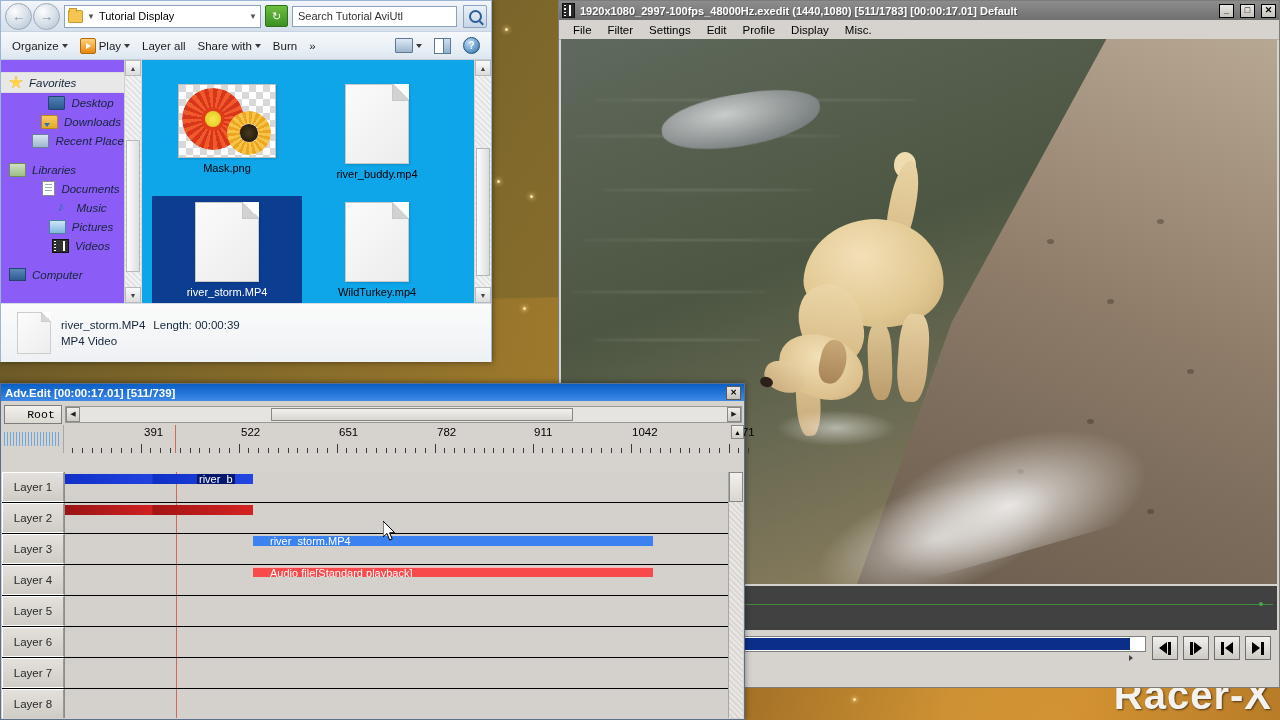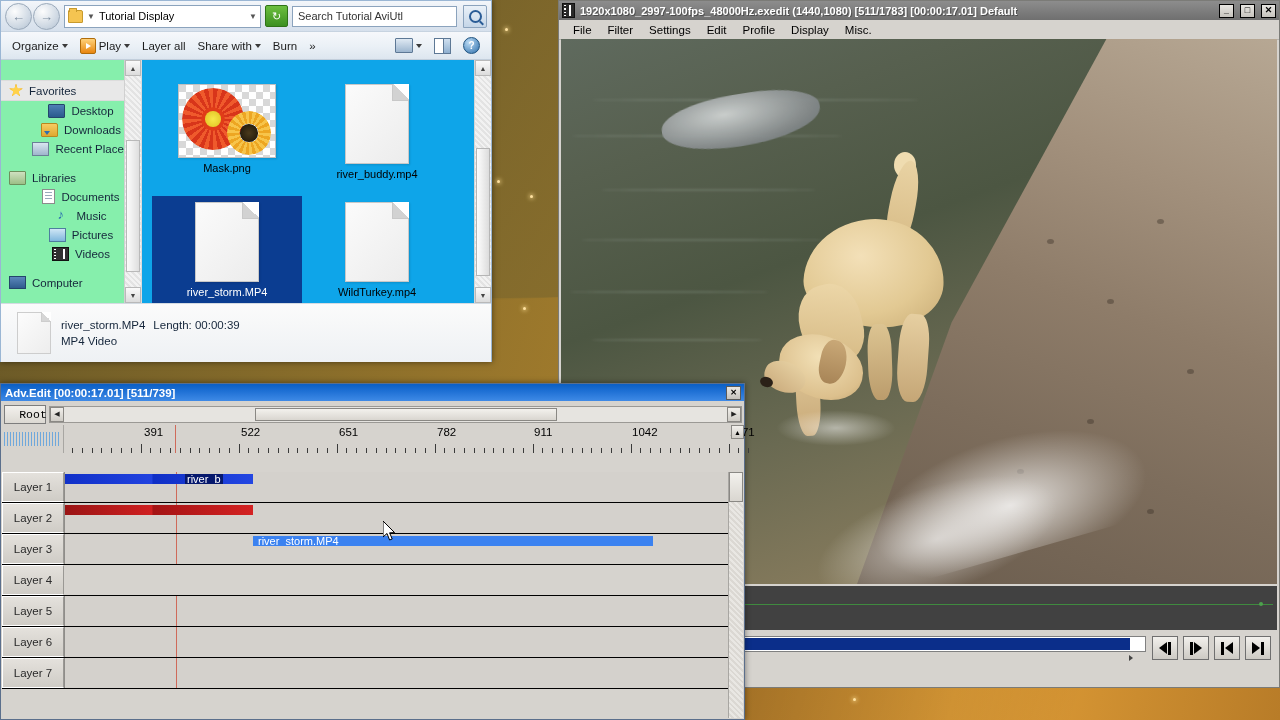--- a/index.html
+++ b/index.html
@@ -116,22 +116,22 @@
   .tb-spacer{flex:1;}
   .play-ico{width:14px;height:14px;background:linear-gradient(180deg,#ffd27a,#e8860f);border:1px solid #b06c0a;border-radius:2px;display:flex;align-items:center;justify-content:center;}
   .play-ico:after{content:"";width:0;height:0;border-left:5px solid #fff;border-top:3.5px solid transparent;border-bottom:3.5px solid transparent;margin-left:1px;}
   .preview-ico{width:16px;height:13px;background:linear-gradient(180deg,#dfe9f3,#9db6cf);border:1px solid #5d7895;border-radius:1px;}
   .pane-ico{width:15px;height:14px;border:1px solid #5d7895;background:#fff;display:flex;}
   .pane-ico i{display:block;width:6px;background:linear-gradient(180deg,#cfe0f0,#8fb0d0);border-left:1px solid #5d7895;margin-left:auto;}
   .help-ico{width:15px;height:15px;border-radius:50%;background:radial-gradient(circle at 35% 30%,#bcdcf5,#2d6fab);border:1px solid #1e527f;color:#fff;font-size:10px;font-weight:bold;display:flex;align-items:center;justify-content:center;}
 
   .exp-body { display:flex; height: 243px; background:#fff; }
   .exp-sidebar {
-    width: 140px; background:#86efac; border-right:1px solid #dcdcdc;
-    font-size: 11.5px; color:#15263b; padding-top:20px; position:relative; overflow:hidden;
+    width: 140px; background:#8b5cf6; border-right:1px solid #dcdcdc;
+    font-size: 11.5px; color:#15263b; padding-top:12px; position:relative; overflow:hidden;font-style:italic;
   }
   .sb-row { display:flex; align-items:center; gap:6px; height:19px; padding-left:8px; }
   .sb-row.header { font-weight: normal; }
   .sb-row.child { padding-left: 20px; justify-content: center; }
   .sb-row.selected { background:#e8e8e8; border-top:1px solid #dcdcdc; border-bottom:1px solid #dcdcdc;}
   .sb-gap { height: 10px; }
   .ic { width:15px; height:14px; flex:none; position:relative; }
   .ic-star { width:0;height:0;border:none;
     background: radial-gradient(circle at 50% 50%, #ffd24a 40%, #e8a81c 70%, transparent 72%);
     width:14px;height:14px;clip-path: polygon(50% 0%,61% 35%,98% 35%,68% 57%,79% 91%,50% 70%,21% 91%,32% 57%,2% 35%,39% 35%);
@@ -298,21 +298,21 @@
     position:absolute; left:0; top:383px; width:745px; height:337px;
     background:#d6d3ce; border:1px solid #5b6f8c; box-sizing:border-box;
     box-shadow: 0 0 6px rgba(0,0,0,.45);
   }
   .ae-title { height:17px; background:linear-gradient(180deg,#0b5fc4 0%, #1d6fd4 40%, #3f8ae6 100%);
      display:flex;align-items:center; padding-left:4px; color:#fff; font-size:11.5px; font-weight:bold;}
   .ae-title .spacer{flex:1;}
   .ae-close{width:13px;height:12px;background:linear-gradient(180deg,#e9e7e3,#c5c2bc);border:1px solid #5a5a5a;
      font-size:8px;color:#000;display:flex;align-items:center;justify-content:center;margin-right:3px;}
   .ae-toprow { display:flex; align-items:center; height:22px; padding:2px 2px 0 3px; gap:3px;}
-  .root-btn { width:42px;height:19px; background:linear-gradient(180deg,#f3f1ed,#dcd9d3);
+  .root-btn { width:58px;height:19px; background:linear-gradient(180deg,#f3f1ed,#dcd9d3);
      border:1px solid #7d7d7d; box-sizing:border-box; display:flex;align-items:center;justify-content:center;
      font-size:11.5px; color:#000; font-family:"Liberation Mono", monospace;padding-left:16px;}
   .hscroll { flex:1; height:17px; background:#e6e4e0; border:1px solid #9b9995; box-sizing:border-box;
      display:flex; align-items:center; position:relative;}
   .hs-arrow{width:14px;height:15px;background:linear-gradient(180deg,#f1efeb,#cfccc6);border:1px solid #8a8884;
      box-sizing:border-box;display:flex;align-items:center;justify-content:center;font-size:7px;color:#222;}
   .hs-arrow.r{margin-left:auto;}
   .hs-thumb{position:absolute;left:205px;width:300px;top:1px;bottom:1px;
      background:linear-gradient(180deg,#f3f1ed,#d9d6d0);border:1px solid #8a8884;}
 
@@ -330,21 +330,21 @@
      display:flex;align-items:center;justify-content:center;font-size:7px;}
 
   .ae-layers { position:absolute; left:1px; right:1px; top:88px; bottom:1px; overflow:hidden; }
   .layer-row { display:flex; height:31px; border-bottom:1px solid #000; box-sizing:border-box; }
   .layer-name { width:62px; background:linear-gradient(180deg,#e4e1dc,#cfccc6);
      border:1px solid #ffffff; border-right:1px solid #9a9894; box-sizing:border-box;
      display:flex;align-items:center;justify-content:center; font-size:11.5px; color:#2a2a2a; }
   .layer-track { flex:1; position:relative; background:#d4d1cc; border-left:1px solid #8f8d89;}
   .playhead { position:absolute; top:0; bottom:0; width:1px; background:#cf6a5a; }
   .clip { position:absolute; top:2px; bottom:18px; box-sizing:border-box; font-size:11px;
-     display:flex; align-items:center; padding-left:5px; color:#fff; overflow:hidden; white-space:nowrap;}
+     display:flex; align-items:center; padding-left:17px; color:#fff; overflow:hidden; white-space:nowrap;}
   .clip.blue-dark { background: linear-gradient(90deg,#1030c8 0%, #2142df 46%, #0f2fc6 47%, #2346e2 100%); }
   .clip.blue-dark .lbl { background:#06186d; padding:1px 2px; }
   .clip.red-dark { background: linear-gradient(90deg,#9a1414 0%, #cf2020 46%, #a41414 47%, #d42222 100%); }
   .clip.blue { background:#3b82f0; }
   .clip.red  { background:#f84a4a; border-top:1px solid #ffb9b9; }
   .ae-vscroll{ position:absolute; right:1px; top:88px; bottom:1px; width:14px;
      background: repeating-linear-gradient(45deg,#e9e7e3 0 2px,#dbd8d3 2px 4px); border-left:1px solid #a8a6a2;}
   .ae-vthumb{position:absolute;left:0;right:0;top:0;height:30px;background:linear-gradient(180deg,#f3f1ed,#d9d6d0);border:1px solid #8a8884;box-sizing:border-box;}
 
   .cursor { position:absolute; left:383px; top:521px; width:14px; height:21px; z-index:50; }
@@ -360,20 +360,21 @@
     <div class="band2"></div>
     <div class="band3"></div>
     <div class="sheen"></div>
     <div class="spark" style="left:505px;top:28px;"></div>
     <div class="spark" style="left:497px;top:180px;"></div>
     <div class="spark" style="left:530px;top:195px;"></div>
     <div class="spark" style="left:523px;top:307px;"></div>
     <div class="spark" style="left:853px;top:698px;"></div>
     <div class="spark" style="left:1205px;top:665px;"></div>
   </div>
+  <div class="watermark">Racer-X</div>
 
   <div id="aviutl">
     <div class="avi-title">
       <span class="avi-film"></span>
       <span class="avi-title-text">1920x1080_2997-100fps_48000Hz.exedit (1440,1080) [511/1783] [00:00:17.01] Default</span>
       <span class="winbtn">_</span>
       <span class="winbtn">□</span>
       <span class="winbtn">✕</span>
     </div>
     <div class="avi-menu">
@@ -728,35 +729,47 @@
           <div class="layer-name">Layer 3</div>
           <div class="layer-track">
             <div class="playhead" style="left: 111px;"></div>
             <div class="clip blue" style="left: 188px; width: 400px;">
               <span class="lbl">river_storm.MP4</span>
             </div>
           </div>
         </div>
         <div class="layer-row">
           <div class="layer-name">Layer 4</div>
+          <div class="layer-track">
+            <div class="playhead" style="left: 111px;"></div>
+            <div class="clip red" style="left: 188px; width: 400px;">
+              <span class="lbl">Audio file[Standard playback]</span>
+            </div>
+          </div>
         </div>
         <div class="layer-row">
           <div class="layer-name">Layer 5</div>
           <div class="layer-track">
             <div class="playhead" style="left: 111px;"></div>
           </div>
         </div>
         <div class="layer-row">
           <div class="layer-name">Layer 6</div>
           <div class="layer-track">
             <div class="playhead" style="left: 111px;"></div>
           </div>
         </div>
         <div class="layer-row">
           <div class="layer-name">Layer 7</div>
+          <div class="layer-track">
+            <div class="playhead" style="left: 111px;"></div>
+          </div>
+        </div>
+        <div class="layer-row">
+          <div class="layer-name">Layer 8</div>
           <div class="layer-track">
             <div class="playhead" style="left: 111px;"></div>
           </div>
         </div>
       </div>
     <div class="ae-vscroll">
       <div class="ae-vthumb"></div>
     </div>
   </div>
 

